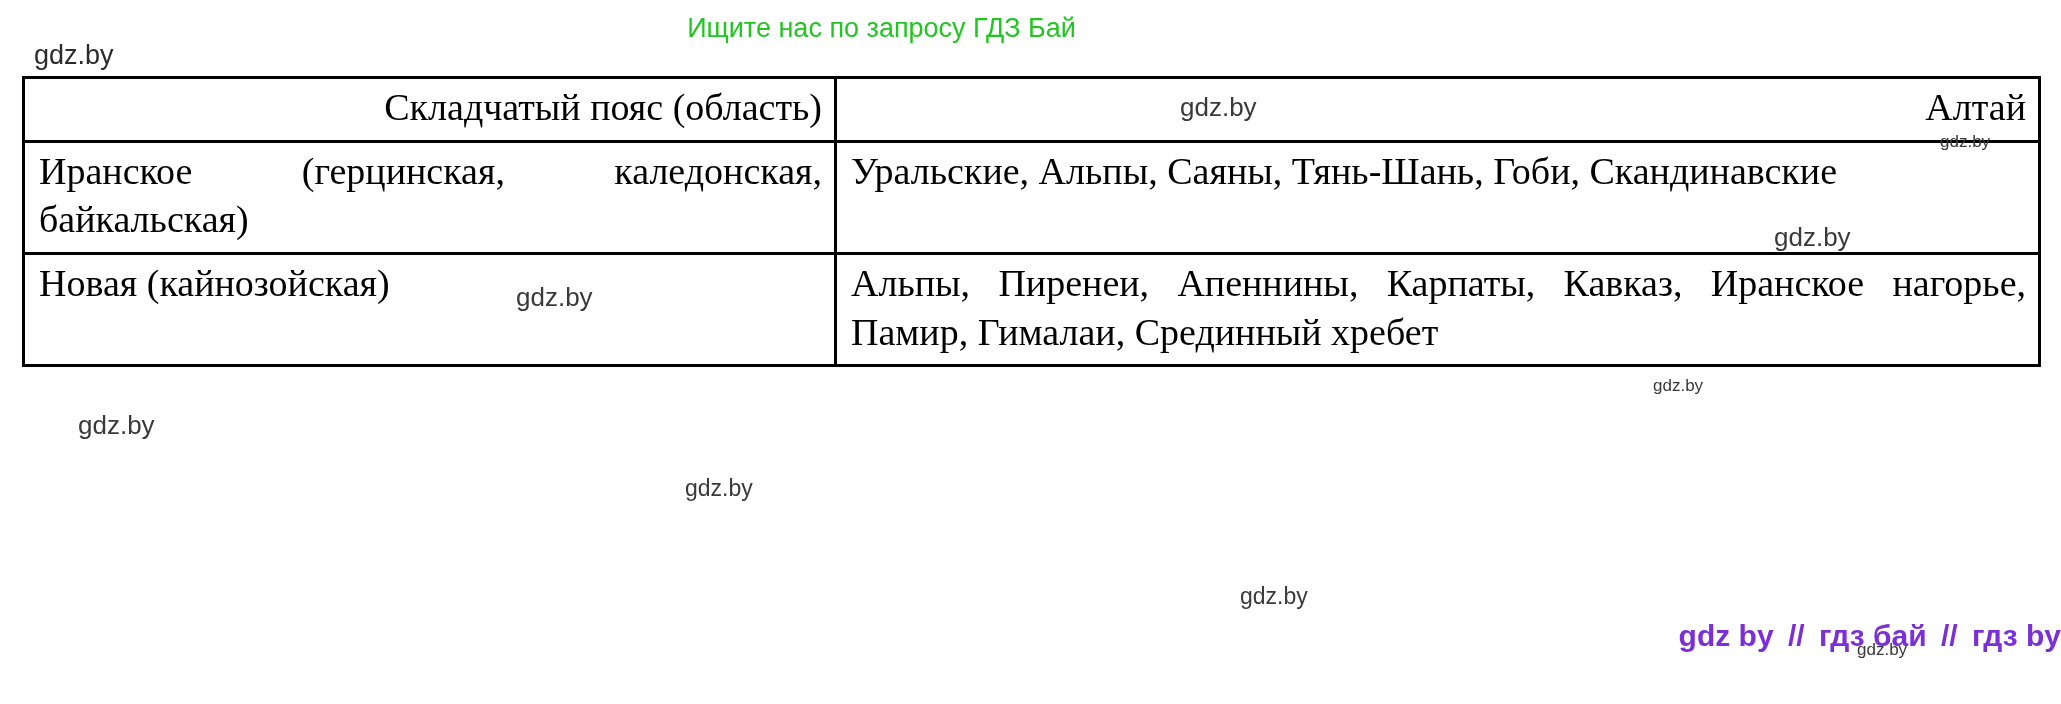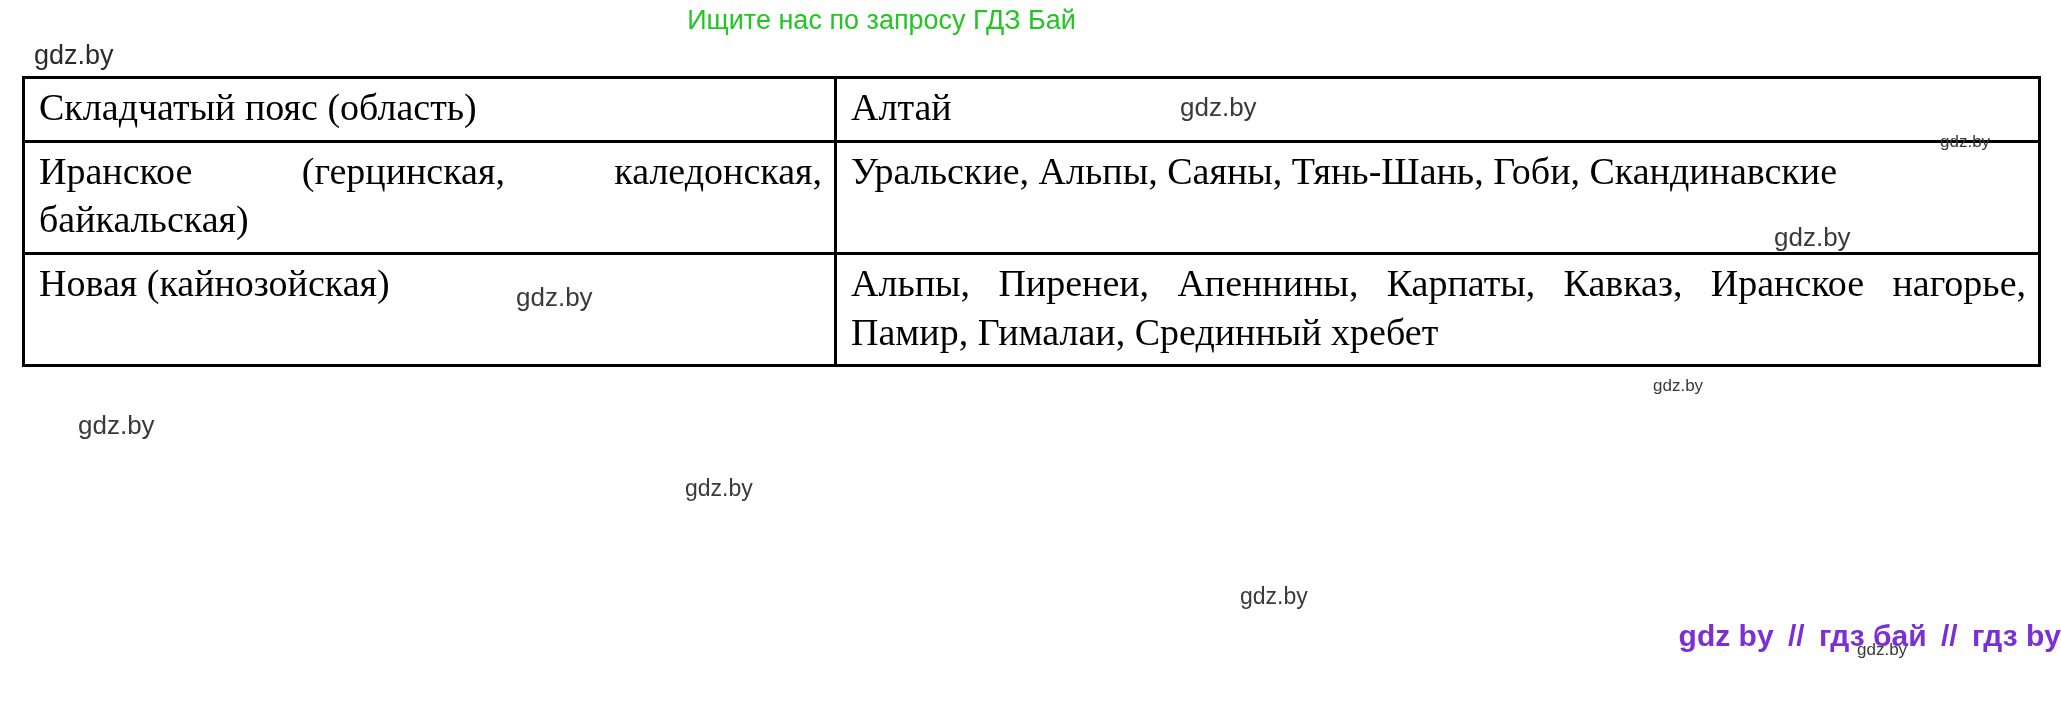--- a/index.html
+++ b/index.html
@@ -11,21 +11,21 @@
     width: 2061px;
     height: 704px;
     position: relative;
     font-family: "Liberation Serif", serif;
     overflow: hidden;
   }
 
   
   .top-banner {
     position: absolute;
-    top: 0;
+    top: 8px;
     left: 0;
     width: 1763px;
     text-align: center;
     font-family: "Liberation Sans", sans-serif;
     font-size: 27px;
     color: #22c522;
     line-height: 40px;
     white-space: nowrap;
   }
 
@@ -57,21 +57,21 @@
     vertical-align: top;
     padding: 4px 12px 8px 14px;
     font-size: 38px;
     line-height: 1.28;
     font-weight: normal;
   }
   col.c1 { width: 812px; }
   col.c2 { width: 1204px; }
 
   .head-cell {
-    text-align: left;
+    text-align: right;
     font-weight: bold;
     font-size: 40px;
     padding-top: 8px;
     padding-bottom: 10px;
     position: relative;
   }
   .head-cell .inner {
     display: block;
   }
 

